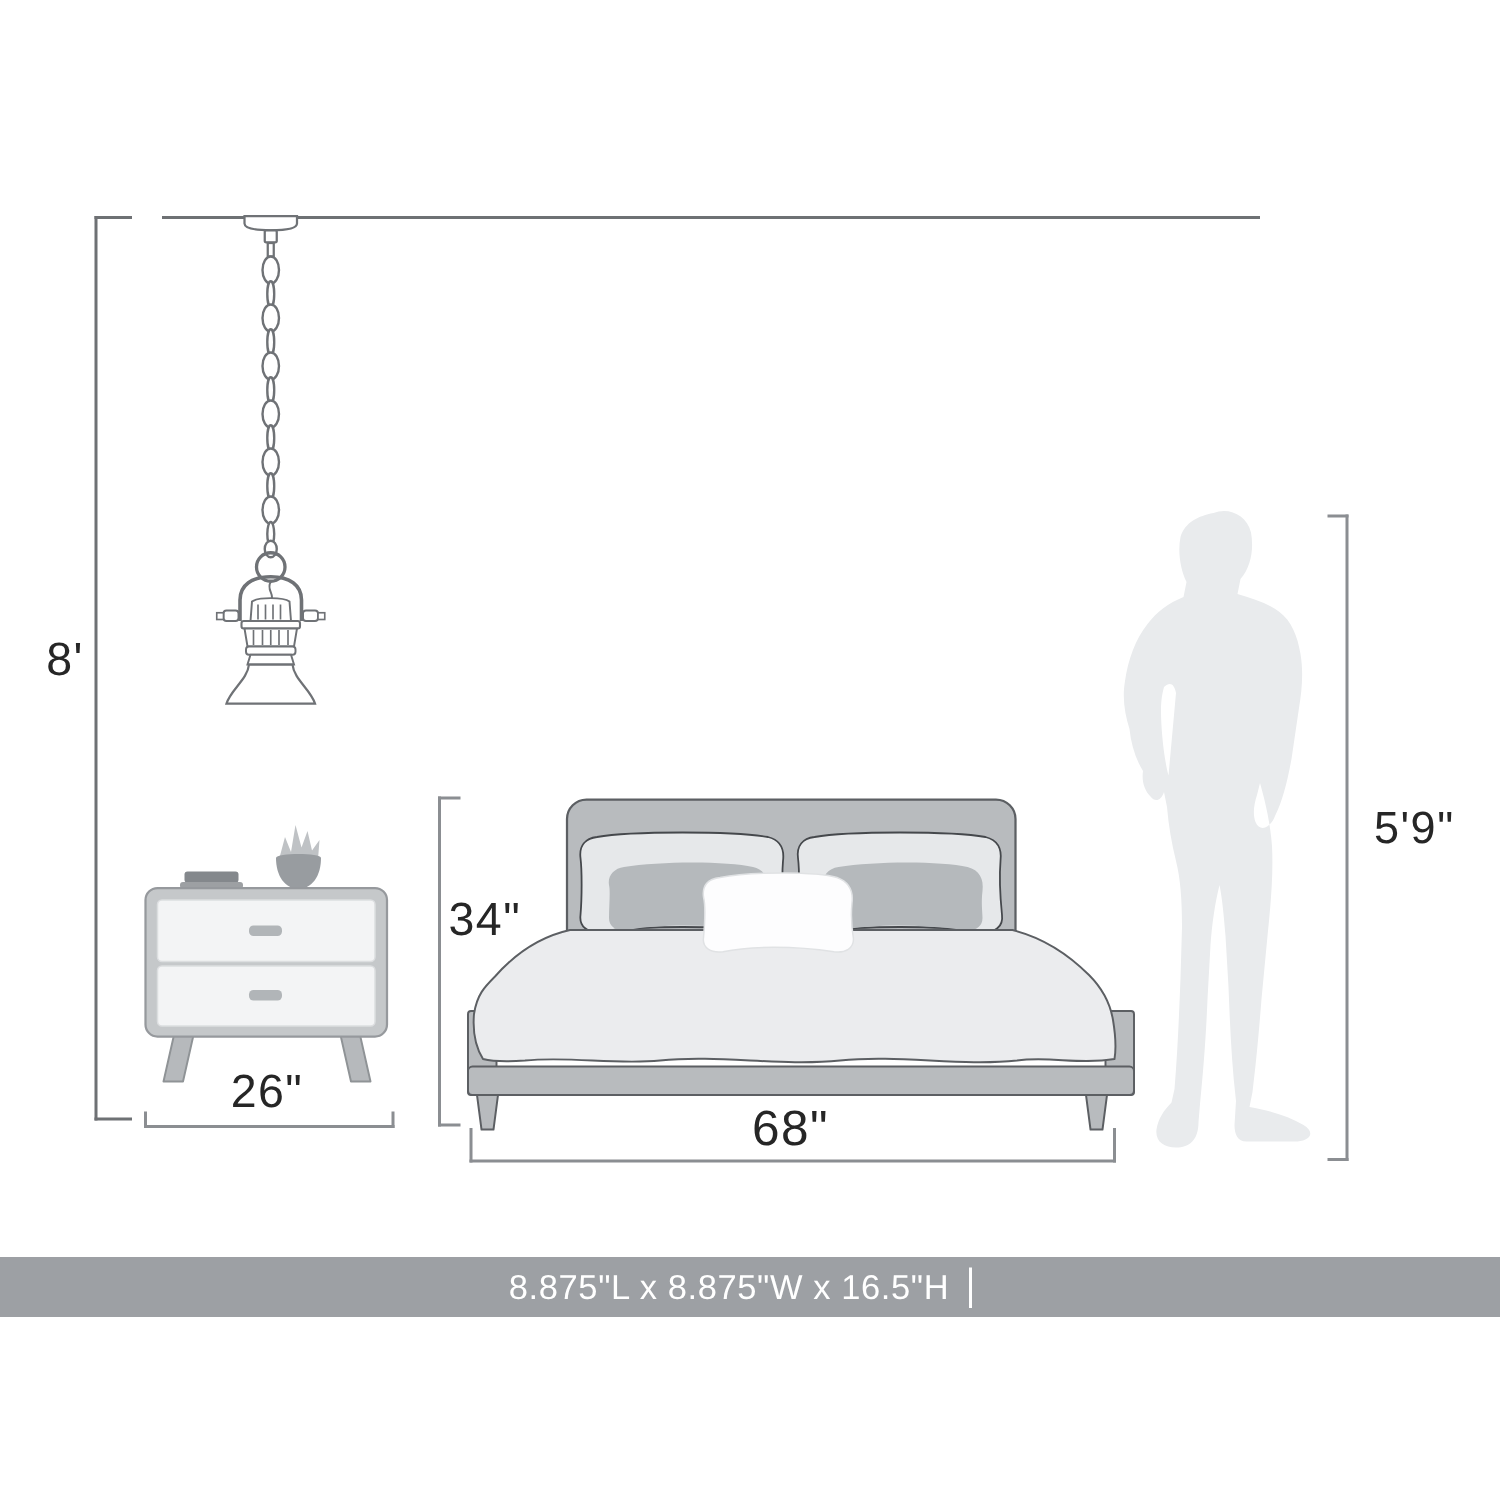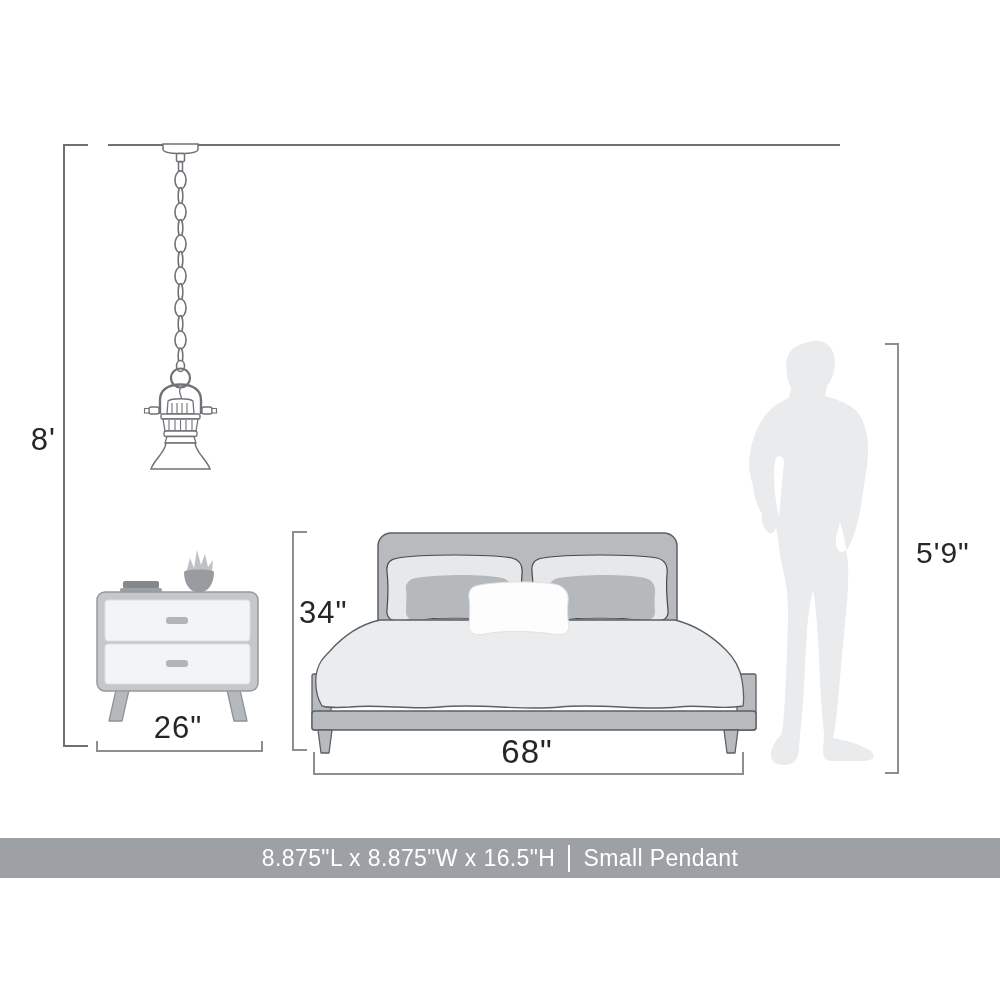--- a/index.html
+++ b/index.html
@@ -157,16 +157,15 @@
          C9,104 14,90 22,80 C28,72 36,66 46,62 L48,52 C44,44 42,32 44,22 C47,12 56,8 66,6 Z
          M33,122 C37,118 40,120 41,126 L36,181 C33,170 31,150 31,138 C31,130 32,126 33,122 Z"></path>
   </svg>
 
   <div class="abs bracket-59"></div>
   <div class="abs dim-label lbl-59">5'9"</div>
 
   <div class="abs banner">
     <span>8.875"L x 8.875"W x 16.5"H</span>
     <div class="sep"></div>
-    <span>Small Pendant</span>
   </div>
 
 </div>
 
 </body></html>

